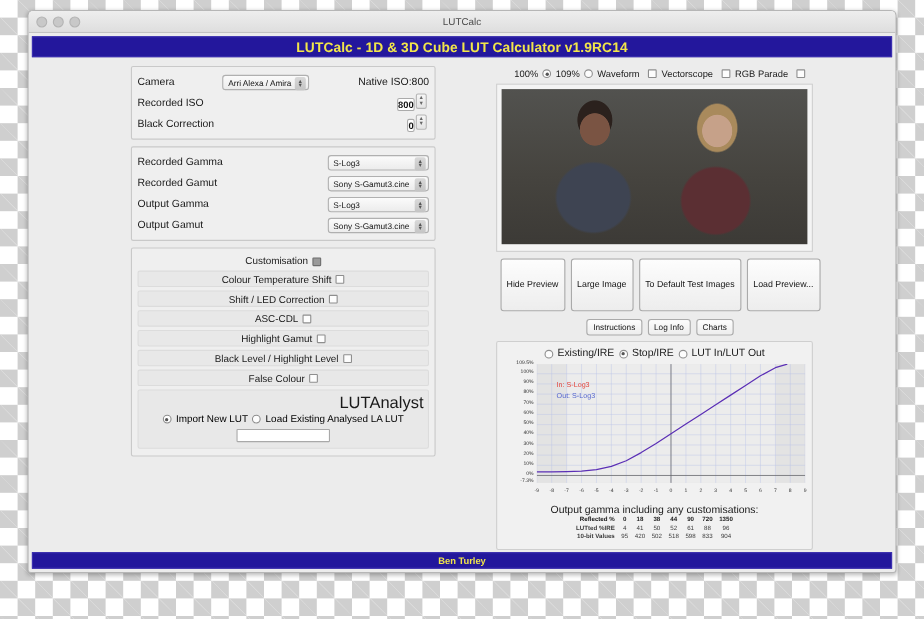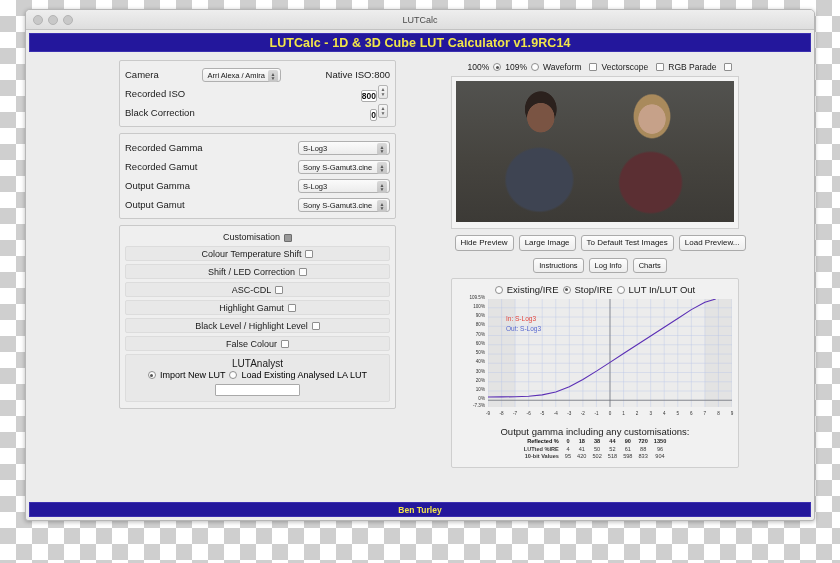--- a/index.html
+++ b/index.html
@@ -117,21 +117,21 @@
   .cb {
     width:8px; height:8px; background:#fdfdfd;
     border:1px solid #8e8e8e; border-radius:1px;
     margin-left:4px; display:inline-block; vertical-align:middle;
   }
   .cb.checked { background:#9a9a9a; border-color:#6d6d6d; }
   .la-block {
     background:#e8e8e8; border:1px solid #dcdcdc; border-radius:2px;
     padding:3px 4px 5px 4px;
   }
-  .la-title { text-align:center; font-size:10px; color:#1a1a1a; }
+  .la-title { text-align:right; font-size:15px; color:#1a1a1a; }
   .la-radios { display:flex; align-items:center; justify-content:center; gap:4px; font-size:9px; margin-top:1px; }
   .radio {
     width:8px; height:8px; border-radius:50%;
     background:#fdfdfd; border:1px solid #8e8e8e; display:inline-block;
     position:relative; vertical-align:middle;
   }
   .radio.on::after {
     content:''; position:absolute; left:1.5px; top:1.5px;
     width:3px; height:3px; border-radius:50%; background:#555;
   }
@@ -165,21 +165,21 @@
       radial-gradient(ellipse 11% 26% at 70.5% 25%, #a98a5c 0%, #a98a5c 58%, transparent 62%),
       linear-gradient(#52524f, #46443f 55%, #3c3a36);
     position:relative;
   }
 
   .btn-row { display:flex; gap:5px; justify-content:center; margin-top:6px; }
   .btn {
     background: linear-gradient(#fdfdfd,#ededed);
     border:1px solid #aaaaaa; border-radius:3px;
     font-size:8px; color:#141414;
-    padding:2px 5px; line-height:10px; white-space:nowrap;
+    padding:18px 5px; line-height:10px; white-space:nowrap;
   }
   .btn-row.small { margin-top:7px; }
   .btn.sm { font-size:7.5px; padding:1.5px 5px; }
 
   .chartpanel {
     margin-top:5px;
     border:1px solid #cfcfcf; background:#f1f1f1;
     border-radius:2px; padding:5px 6px 6px 6px;
     width:288px;
   }

